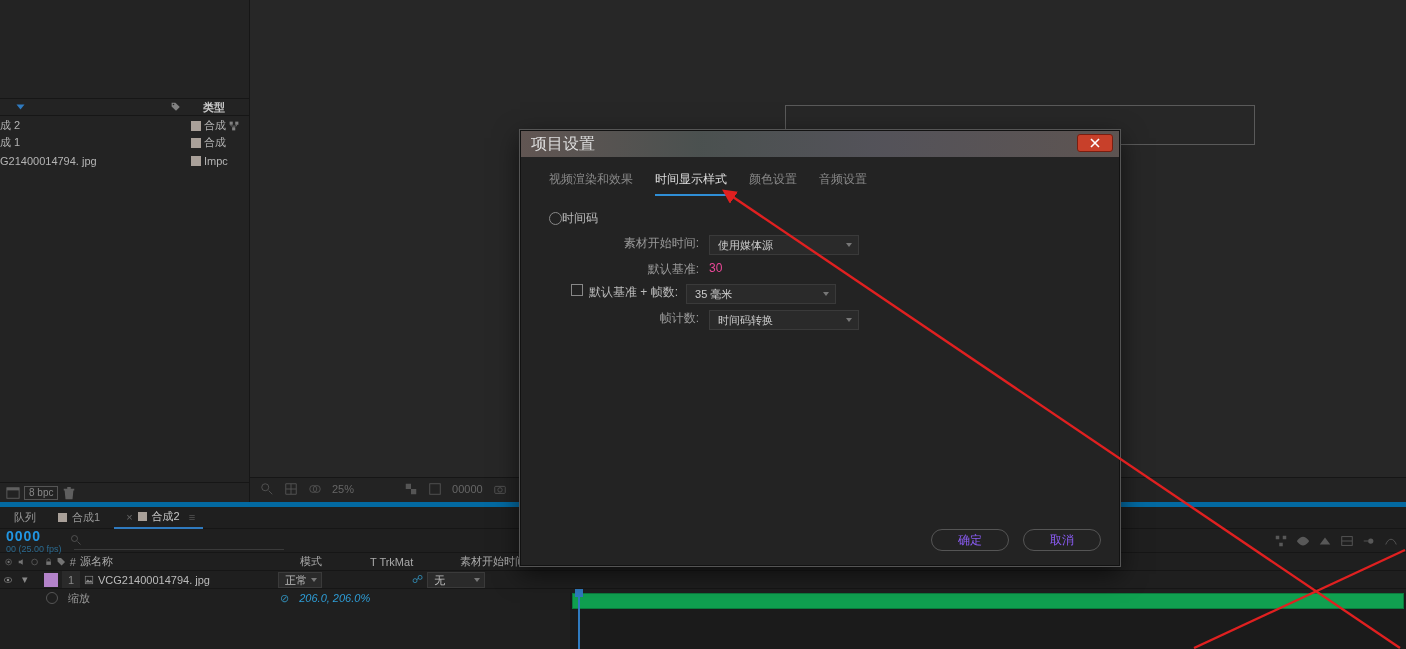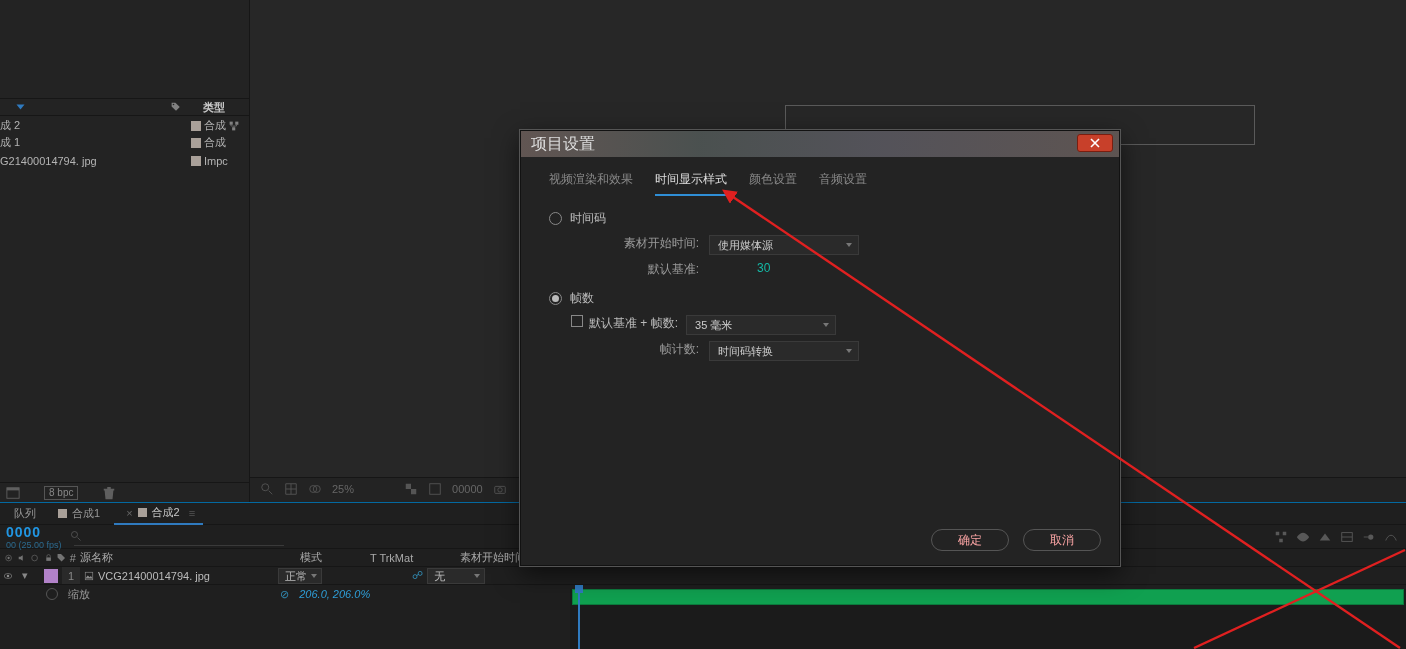--- a/index.html
+++ b/index.html
@@ -51,38 +51,38 @@
   .color-chip.img  { background: #a9a099; }
   .tiny-ico { width: 10px; height: 10px; display: inline-block; opacity: .7; }
   .twirl {
     display:inline-block; width:0;height:0;
     border-top:4px solid transparent;border-bottom:4px solid transparent;border-left:5px solid #2f7abf;
     transform: rotate(90deg); margin:0 4px;
   }
   .proj-footer {
     position: absolute;
     bottom: 0; left: 0; right: 0; height: 20px;
-    display: flex; align-items: center; padding: 0 6px; gap: 24px;
+    display: flex; align-items: center; padding: 0 6px; gap: 4px;
     border-top: 1px solid #161616;
     text-align: right;
   }
   .proj-footer .box {
     border: 1px solid #555; color: #888; font-size: 10px; padding: 0 4px; height: 14px; line-height: 12px;
   }
   .ico { width: 14px; height: 14px; display: inline-block; opacity: .6; }
 
   .viewer-footer {
     position: absolute; left: 250px; right: 0; bottom: 150px; height: 22px;
     display: flex; align-items: center; gap: 10px; padding: 0 10px;
     border-top: 1px solid #161616; background: #232323;
     color: #666;
   }
   .lower {
     position: absolute; left: 0; right: 0; top: 502px; bottom: 0;
-    background: #1f1f1f; border-top: 1px solid #0369a1;
+    background: #1f1f1f; border-top: 5px solid #0369a1;
   }
   .lower-tabs {
     height: 22px; display: flex; align-items: center; gap: 6px;
     padding-left: 6px; border-bottom: 1px solid #161616;
   }
   .lower-tab {
     display: flex; align-items: center; gap: 5px; padding: 0 8px; height: 22px;
     color: #999;
   }
   .lower-tab.active { color: #c8c8c8; border-bottom: 2px solid #2f7abf; }
@@ -192,44 +192,44 @@
     color: #fff; font-weight: bold;
   }
   .dlg-close svg { width:10px; height:10px; }
   .dlg-tabs {
     display: flex; gap: 22px; padding: 14px 20px 0 28px;
     font-size: 12px; color: #888;
   }
   .dlg-tab { padding-bottom: 6px; cursor: pointer; }
   .dlg-tab.active { color: #ddd; border-bottom: 2px solid #2f8ed6; }
   .dlg-body { padding: 14px 28px; font-size: 12px; color: #bbb; }
-  .radio-row { display: flex; align-items: center; gap: 8px; margin-bottom: 8px; }
+  .radio-row { display: flex; align-items: center; margin-bottom: 8px; }
   .radio {
     width: 13px; height: 13px; border: 1.5px solid #888; border-radius: 50%;
     display: inline-flex; align-items: center; justify-content: center;
   }
   .radio.filled::after { content:''; width:7px; height:7px; background:#bbb; border-radius:50%; }
   .check {
     width: 12px; height: 12px; border: 1.5px solid #888; display:inline-block;
   }
   .field-row { display: flex; align-items: flex-start; margin: 6px 0; }
   .field-label { width: 160px; text-align: right; padding-right: 10px; color:#999; }
   .sel {
     min-width: 150px; height: 20px; border: 1px solid #3a3a3a; background:#2a2a2a;
     color:#ccc; padding: 0 20px 0 8px; position: relative; display:flex; align-items:center;
     font-size: 11px;
   }
   .sel .dd-arrow { right: 6px; top: 7px; }
-  .val-link { color:#14b8a6;margin-left:48px; }
+  .val-link { color:#ec4899; }
   .dlg-footer {
     position: absolute; right: 18px; bottom: 14px; display: flex; gap: 14px;
   }
   .dlg-btn {
     width: 78px; height: 22px; border: 1px solid #555; border-radius: 12px;
-    background: transparent; color: #fca5a5; font-size: 12px; line-height: 20px; text-align: center;
+    background: transparent; color: #8b5cf6; font-size: 12px; line-height: 20px; text-align: center;
   }
 
   .annot {
     position: absolute; pointer-events: none;
     left: 0; top: 0; width: 100%; height: 100%;
   }
 </style>
 </head>
 <body>
 
@@ -468,24 +468,20 @@
       <div class="sel">
         <span>使用媒体源</span>
           <span class="dd-arrow"></span>
       </div>
     </div>
     <div class="field-row">
       <span class="field-label">默认基准:</span>
       <span class="val-link">30</span>
     </div>
 
-    <div class="radio-row" style="margin-top:12px">
-      <span class="radio filled"></span>
-      <span>帧数</span>
-    </div>
     <div class="field-row">
       <span style="width:22px"></span>
       <span class="check"></span>
       <span style="width:6px"></span>
       <span>默认基准 + 帧数:</span>
       <span style="width:8px"></span>
       <div class="sel">
         <span>35 毫米</span>
           <span class="dd-arrow"></span>
       </div>

